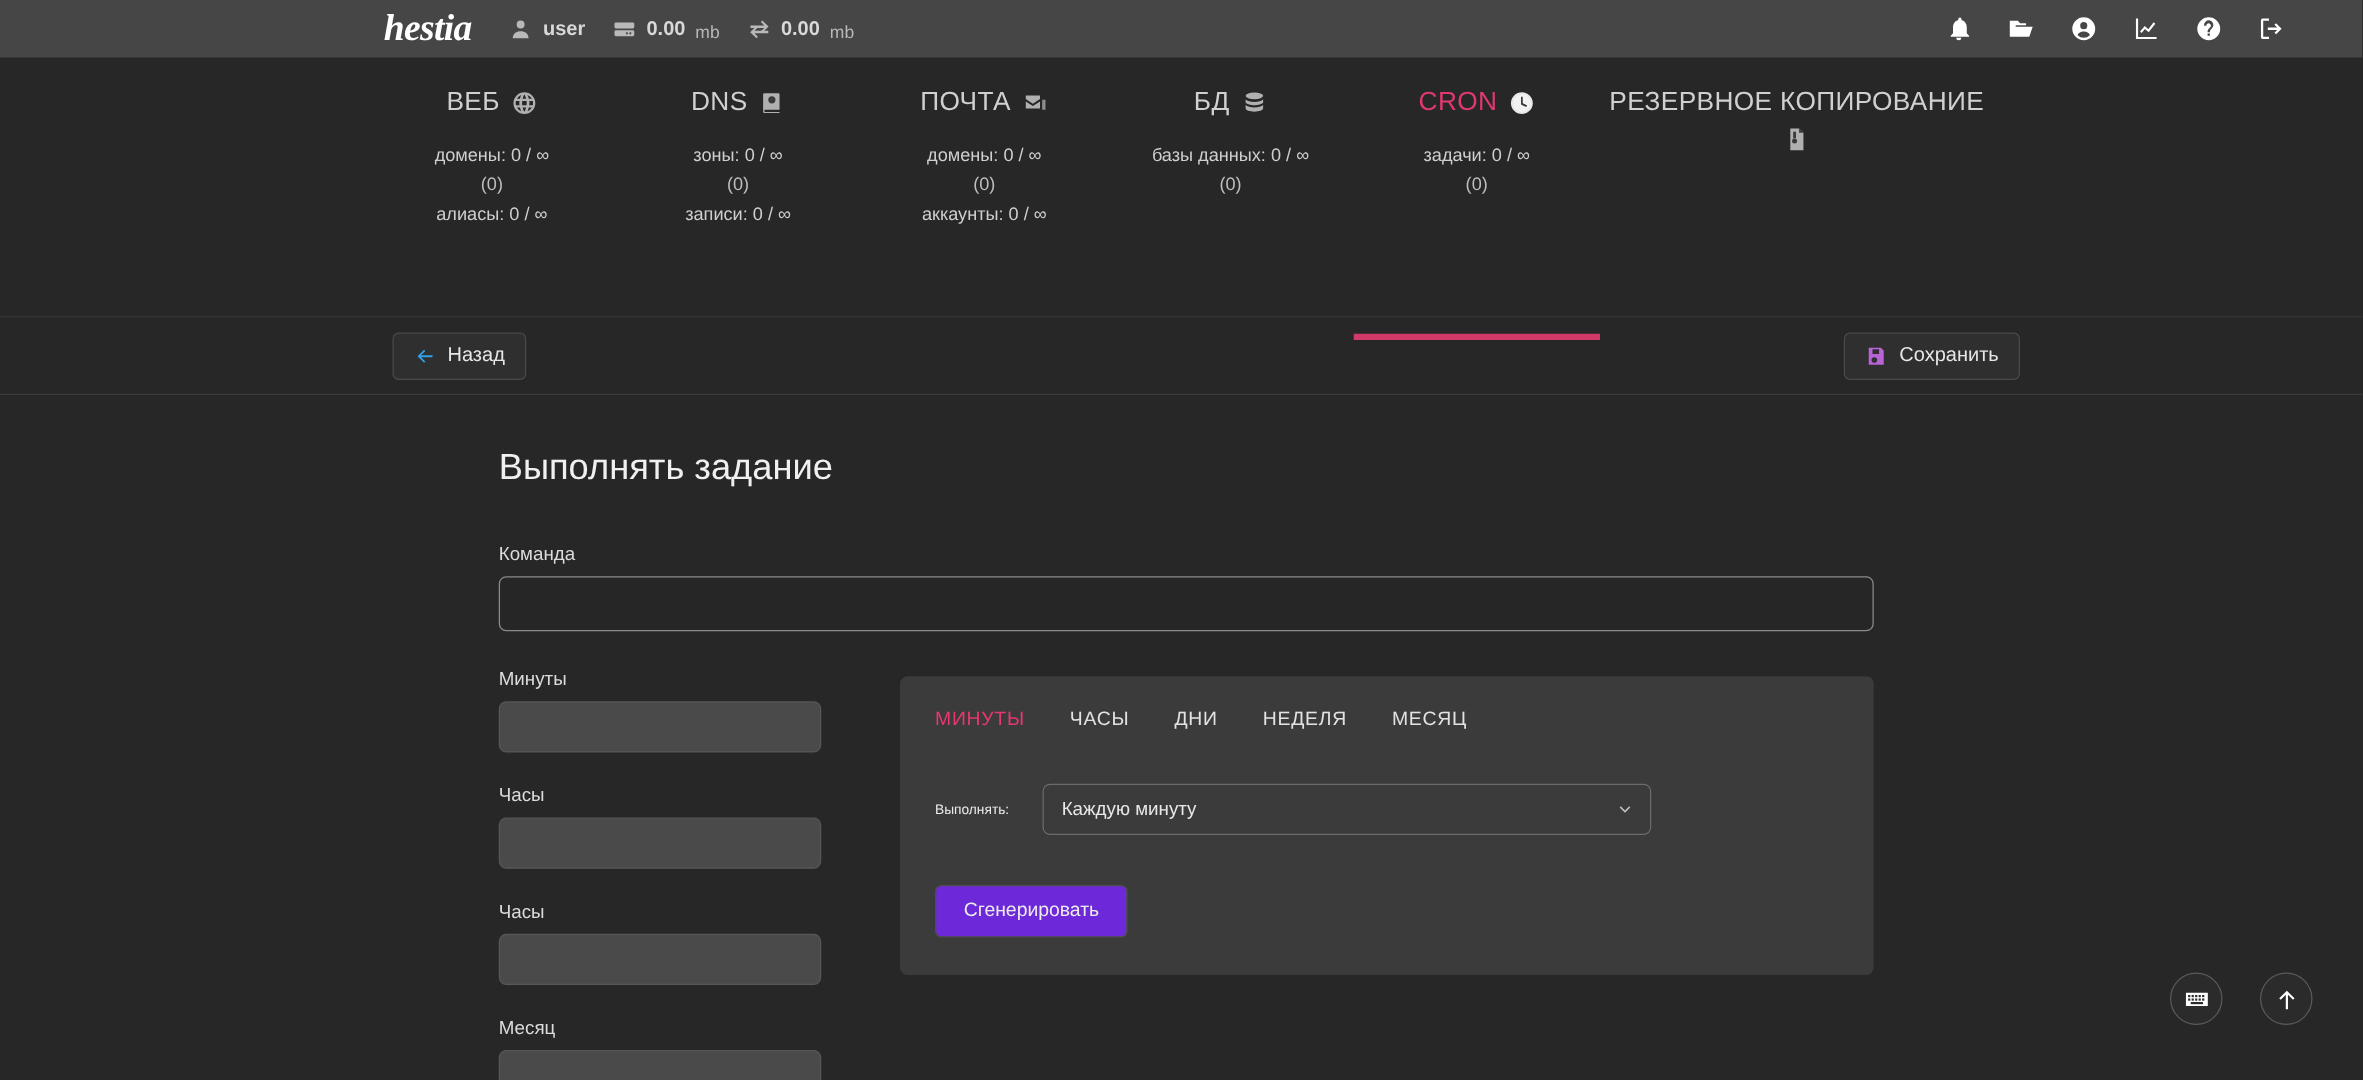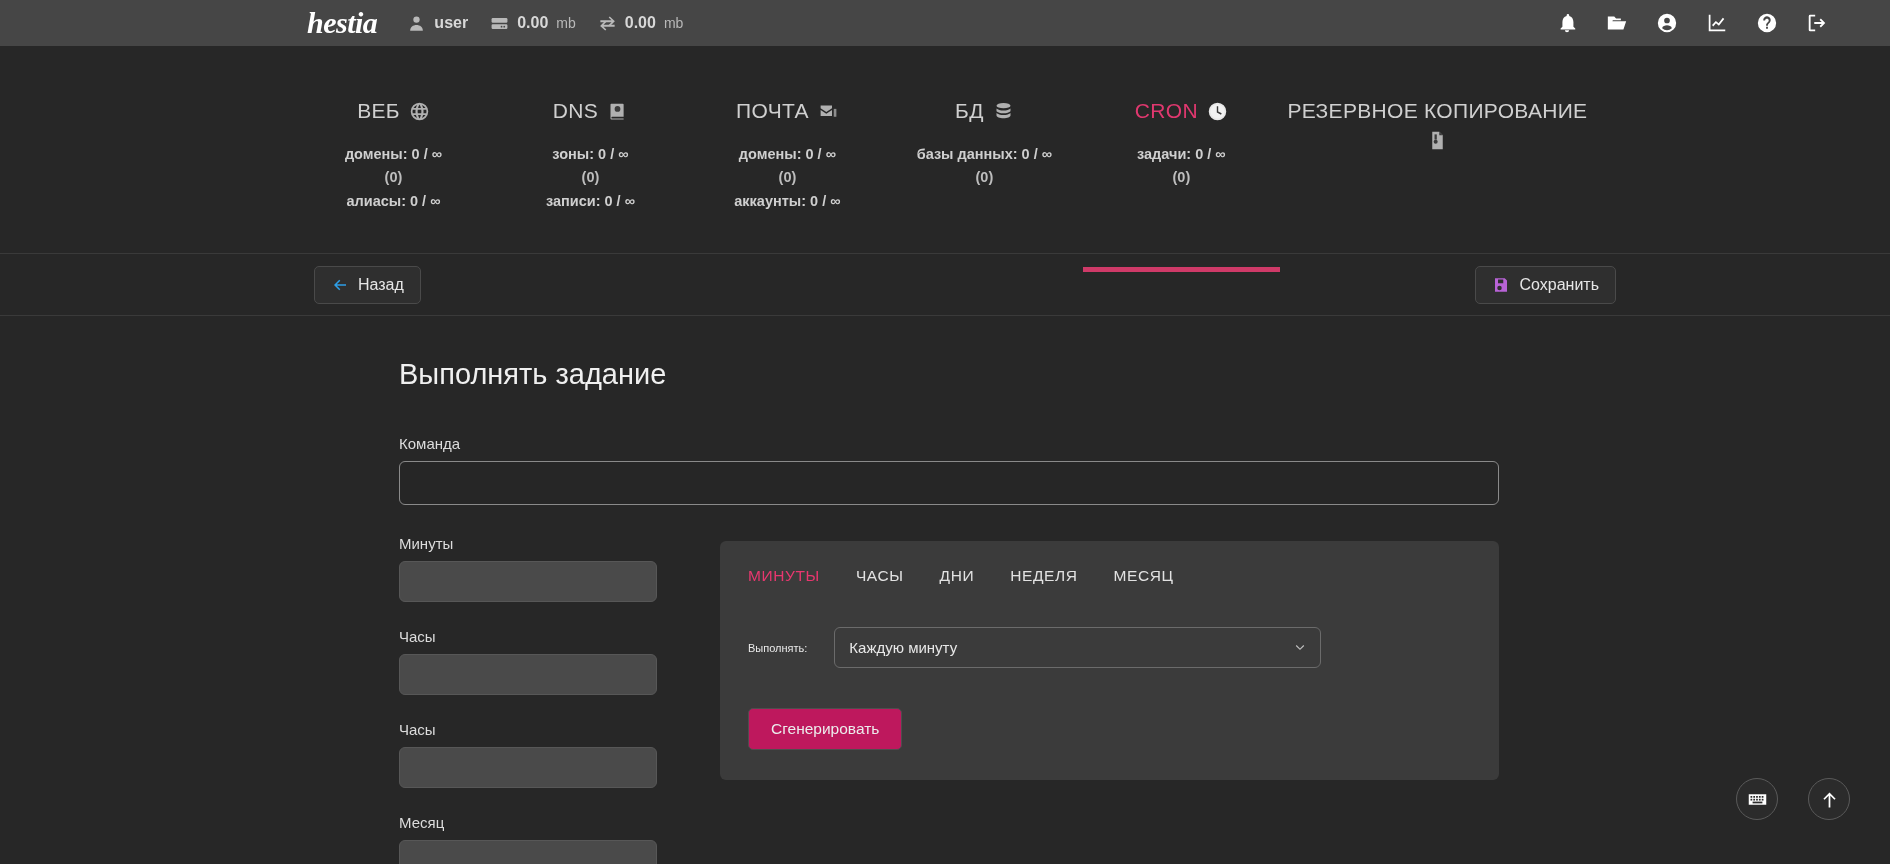--- a/index.html
+++ b/index.html
@@ -20,48 +20,48 @@
   }
   .logo {
     font-family: "Liberation Serif", "DejaVu Serif", serif;
     font-style: italic; font-weight: 700;
     font-size: 30px; color: #ffffff;
     letter-spacing: -0.5px;
     margin-left: 285px;
     line-height: 1;
   }
   .topstats { display: flex; align-items: center; margin-left: 30px; gap: 22px; }
-  .tstat { display: flex; align-items: center; gap: 8px; color: #d8d8d8; font-size: 16px; font-weight: 700; }
+  .tstat { display: flex; align-items: flex-end; gap: 8px; color: #d8d8d8; font-size: 16px; font-weight: 700; }
   .tstat .unit { font-weight: 400; color: #b8b8b8; font-size: 14px; }
   .ticon { width: 19px; height: 19px; display: block; fill: #b9b9b9; }
   .topicons { margin-left: auto; display: flex; align-items: center; gap: 28px; padding-right: 40px; }
   .topicons svg { width: 22px; height: 22px; fill: #ffffff; display: block; cursor: pointer; }
 
   
   .statsbar {
     background: #272727;
     border-bottom: 1px solid #3a3a3a;
     display: flex; justify-content: center;
     padding-top: 24px;
     height: 208px;
   }
-  .statgrid { display: flex; width: 1300px; margin-top: 29px; }
+  .statgrid { display: flex; width: 1300px; }
   .statcell {
     flex: 1; text-align: center; position: relative;
     padding-bottom: 18px;
   }
   .statcell .sttitle {
     font-size: 21px; color: #d0d0d0; letter-spacing: .3px;
     display: inline-flex; align-items: center; gap: 9px; justify-content: center;
     white-space: nowrap;
   }
   .statcell.active .sttitle { color: #e0386f; align-items: center; }
   .sticon { width: 21px; height: 21px; fill: #b0b0b0; display: block; }
   .statcell.active .sticon { fill: #e8e8e8; }
-  .stlines { margin-top: 20px; font-weight: bold; }
+  .stlines { margin-top: 20px; }
   .stline { font-size: 14.5px; color: #cfcfcf; line-height: 1.62; }
   .stline.dim { color: #bdbdbd; }
   .underline {
     position: absolute; left: 0; right: 0; bottom: -19px;
     height: 5px; background: #cf3a68;
   }
 
   
   .toolbar {
     height: 62px; background: #272727;
@@ -115,21 +115,21 @@
   .select-box {
     width: 100%; height: 41px;
     background: #3b3b3b; border: 1px solid #6b6b6b; border-radius: 6px;
     color: #e8e8e8; font-size: 15px;
     display: flex; align-items: center; padding: 0 14px;
     cursor: pointer;
   }
   .chev { position: absolute; right: 14px; top: 50%; transform: translateY(-50%); pointer-events: none; }
   .chev svg { width: 14px; height: 14px; fill: #c0c0c0; display: block; }
   .gen-btn {
-    background: #be185d; border: 1px solid #4e4e4e; border-radius: 5px;
+    background: #6d28d9; border: 1px solid #4e4e4e; border-radius: 5px;
     color: #ececec; font-size: 15.5px; padding: 11px 22px;
     cursor: pointer; font-family: inherit;
   }
 
   
   .fabs { position: absolute; right: 40px; bottom: 44px; display: flex; gap: 30px; }
   .fab {
     width: 42px; height: 42px; border-radius: 50%;
     border: 1px solid #5a5a5a; background: #2b2b2b;
     display: flex; align-items: center; justify-content: center;

